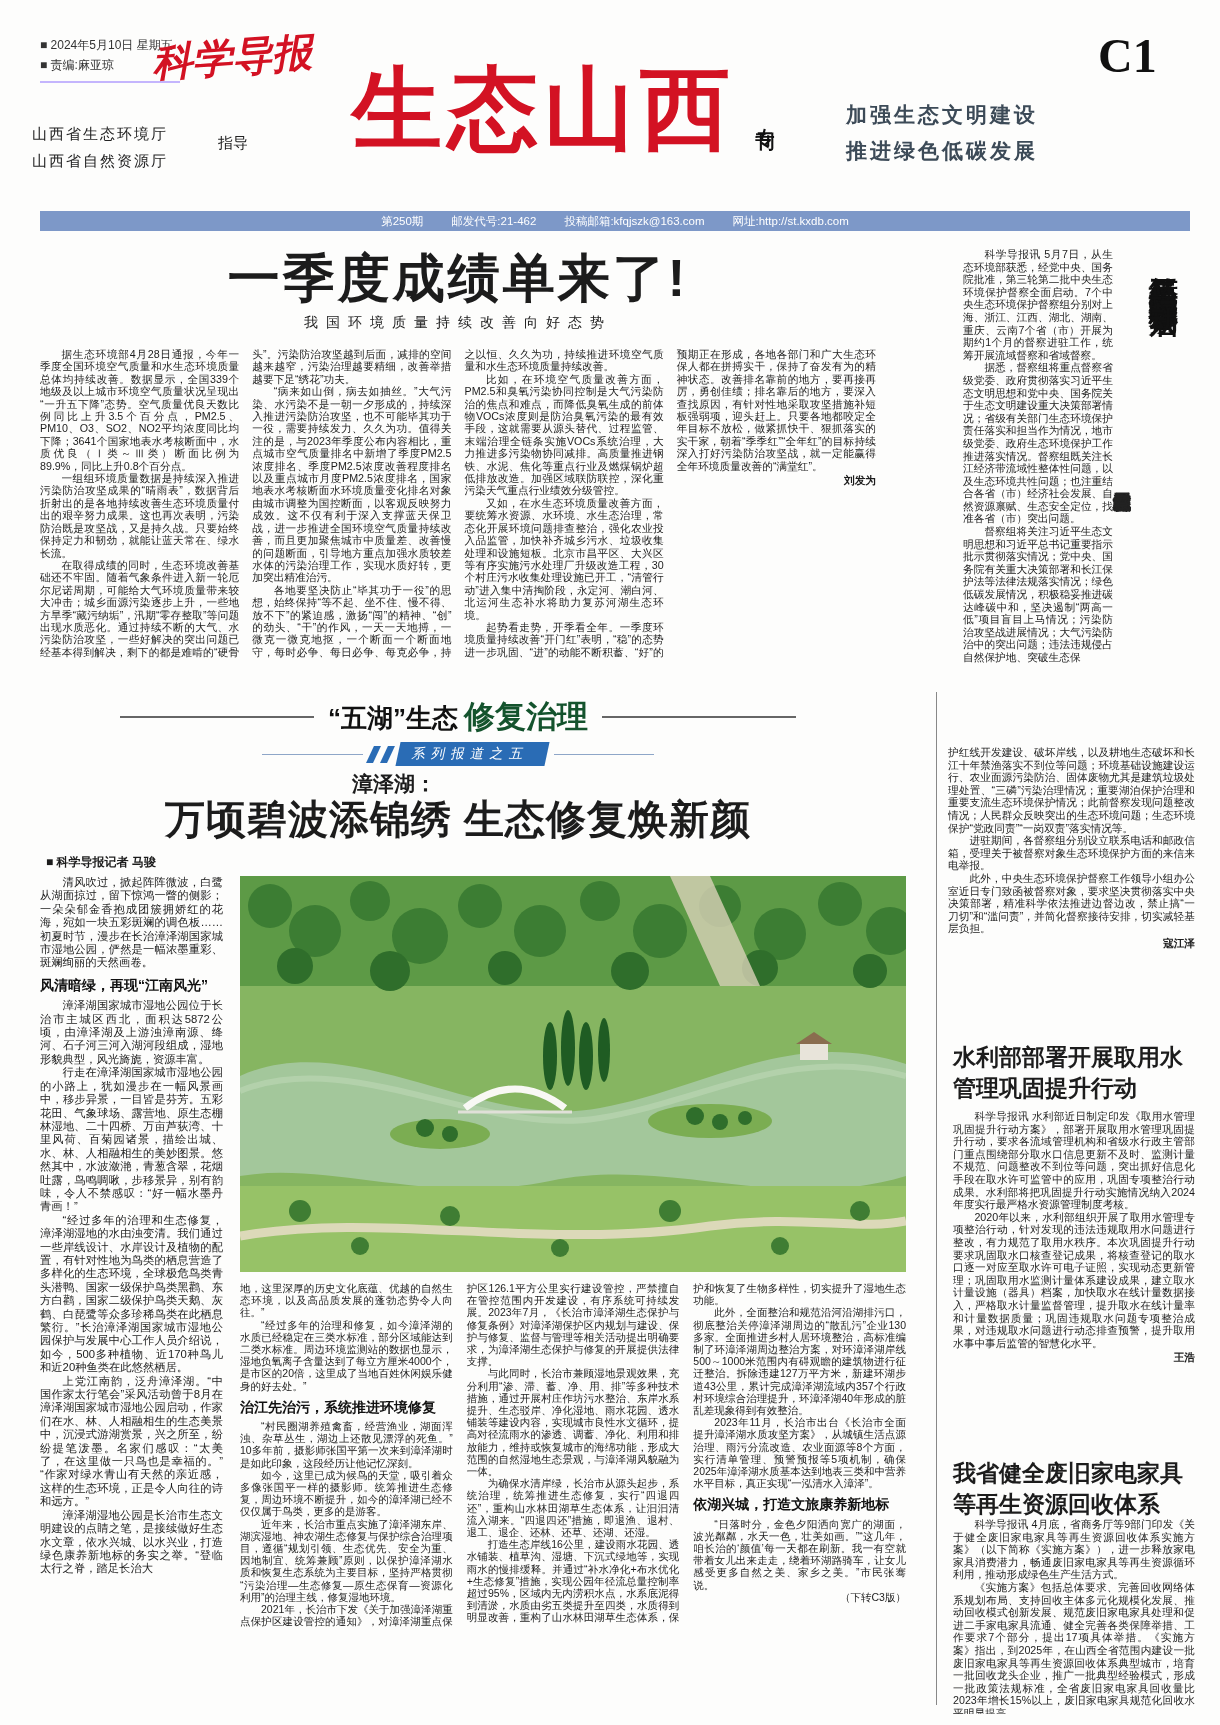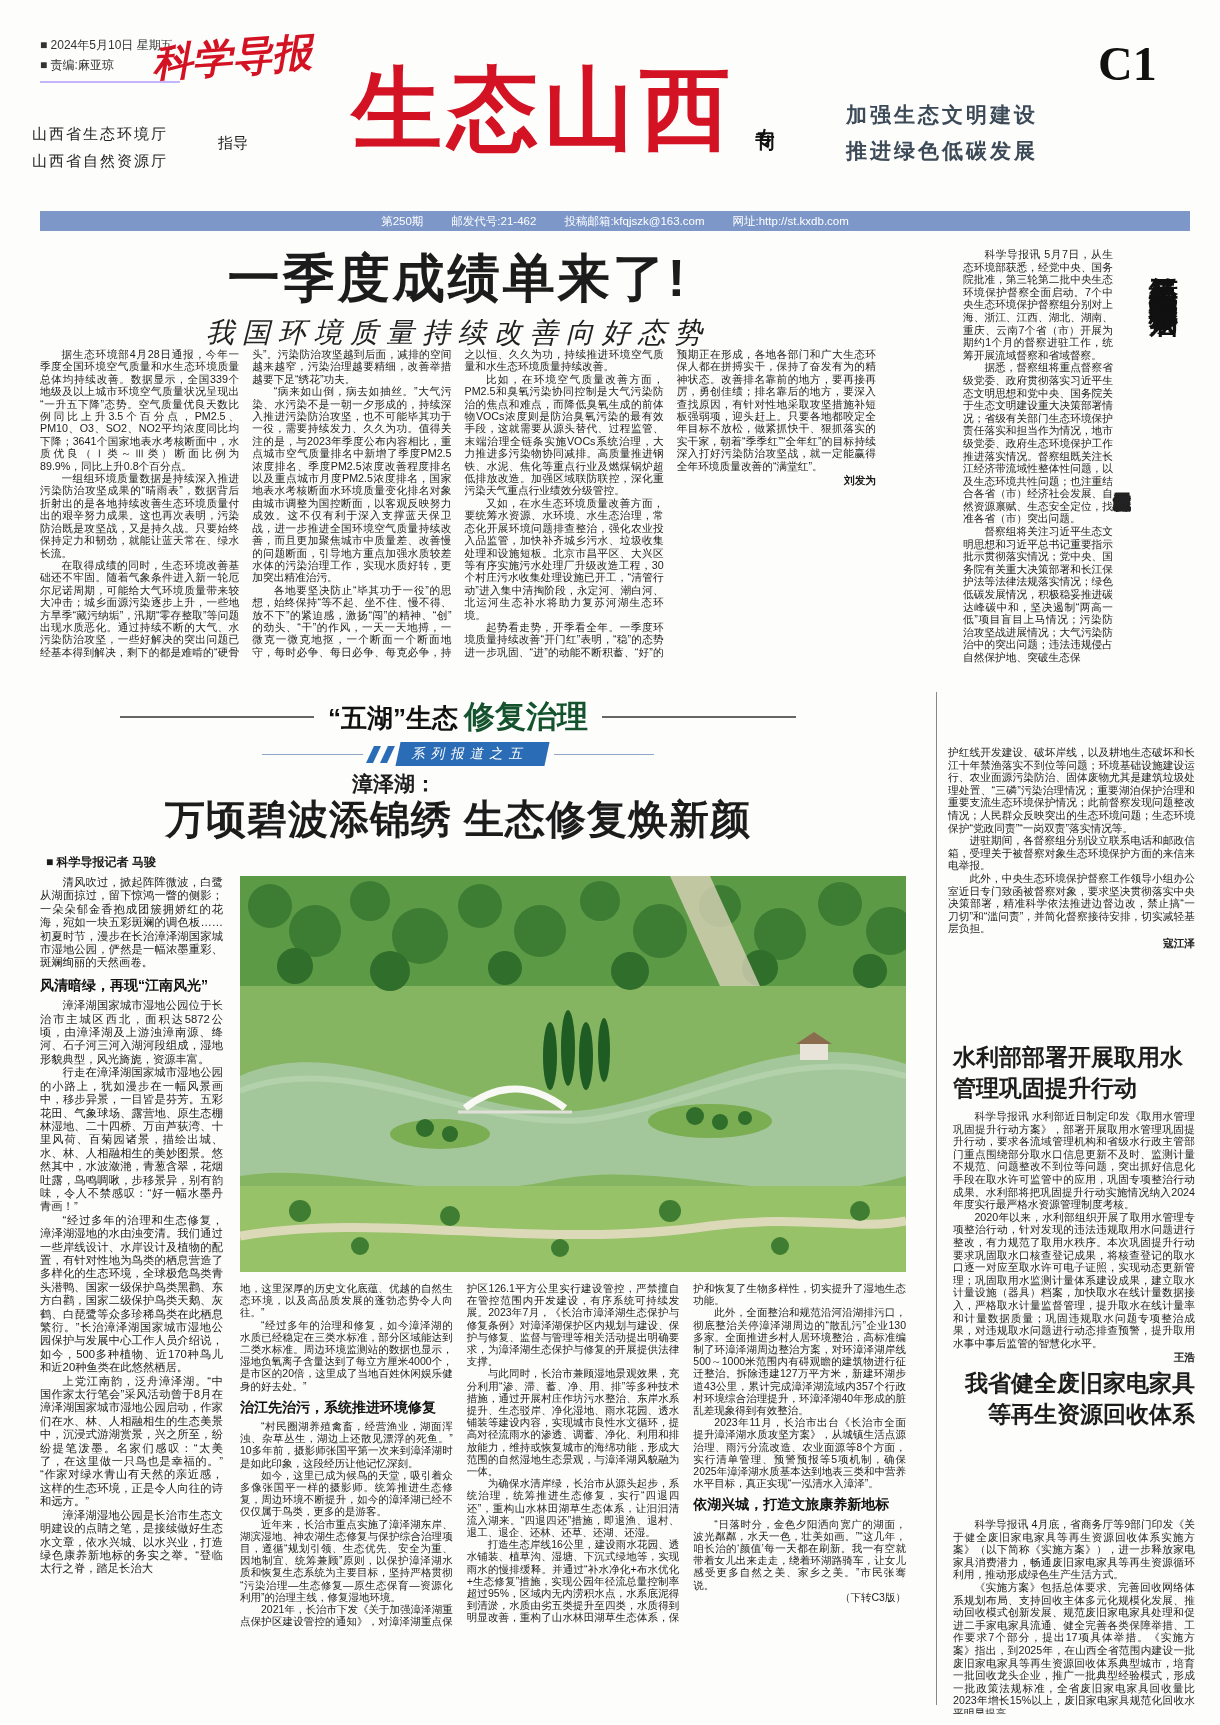--- a/index.html
+++ b/index.html
@@ -11,30 +11,30 @@
   .masthead{position:absolute;left:152px;top:30px;font-family:"Liberation Serif",serif;
             font-style:italic;font-weight:900;font-size:40px;color:#d31223;transform:rotate(-4deg);}
   .depts{position:absolute;left:32px;top:120px;font-size:15px;line-height:1.8;letter-spacing:2px;color:#222;}
   .guide{position:absolute;left:218px;top:134px;font-size:15px;color:#222;}
   .section-title{position:absolute;left:352px;top:60px;font-family:"Liberation Serif",serif;
                  font-weight:900;font-size:90px;color:#d31223;letter-spacing:6px;line-height:1.1;}
   .zhuankan{position:absolute;left:752px;top:112px;writing-mode:vertical-rl;font-size:19px;
             font-weight:700;letter-spacing:5px;color:#111;}
   .slogan{position:absolute;left:846px;top:98px;font-family:"Liberation Serif",serif;
           font-size:21px;color:#3c4a57;letter-spacing:3px;line-height:1.7;font-weight:600;}
-  .page-no{position:absolute;left:1098px;top:36px;font-family:"Liberation Serif",serif;
+  .page-no{position:absolute;left:1098px;top:28px;font-family:"Liberation Serif",serif;
            font-weight:900;font-size:48px;color:#111;}
   
   .infobar{position:absolute;left:40px;top:211px;width:1150px;height:20px;background:#7d98c8;
            color:#fff;font-size:11.5px;display:flex;align-items:center;justify-content:center;gap:28px;}
   
   .lead-title{position:absolute;left:40px;top:244px;width:836px;text-align:center;
               font-size:52px;font-weight:900;letter-spacing:3px;}
   .lead-sub{position:absolute;left:40px;top:314px;width:836px;text-align:center;
-            font-size:28px;letter-spacing:8px;color:#222;font-style:italic;}
+            font-size:14px;letter-spacing:8px;color:#222;}
   .lead-cols{position:absolute;left:40px;top:348px;width:836px;height:322px;
              columns:4;column-gap:13px;column-fill:auto;overflow:hidden;
              font-size:10.7px;line-height:12.4px;text-align:justify;}
   .para{margin:0;text-indent:2em;}
   .para.cont{text-indent:0;}
   .author-line{margin:2px 0 0;text-align:right;font-weight:700;}
   .end-note{margin:0;text-align:right;}
   
   .v-divider{position:absolute;left:936px;top:692px;width:1px;height:1013px;background:#888;}
   
@@ -45,21 +45,21 @@
   .v-title{position:absolute;left:1144px;top:254px;height:475px;writing-mode:vertical-rl;
            font-size:29px;font-weight:900;letter-spacing:2px;color:#111;}
   .v-sub{position:absolute;left:1110px;top:478px;height:265px;writing-mode:vertical-rl;
          font-size:18px;font-weight:700;color:#222;}
   
   .news-title{position:absolute;font-size:23px;font-weight:900;line-height:1.35;width:242px;left:953px;}
   .news-body{position:absolute;left:953px;width:242px;overflow:hidden;
              font-size:10.7px;line-height:12.6px;text-align:justify;}
   #water-title{top:1042px;}
   #water-body{top:1110px;height:326px;}
-  #recycle-title{top:1368px;text-align:right;}
+  #recycle-title{top:1458px;}
   #recycle-body{top:1518px;height:196px;}
   
   .feat-badge{position:absolute;left:120px;top:696px;width:676px;display:flex;align-items:center;gap:14px;}
   .bline{flex:1;border-top:2px solid #666;}
   .badge-text{white-space:nowrap;}
   .bk{font-size:26px;font-weight:900;color:#111;}
   .bb{font-size:31px;font-weight:900;color:#14532d;margin-left:6px;}
   .feat-banner-row{position:absolute;left:262px;top:742px;width:392px;display:flex;align-items:center;gap:7px;}
   .bline2{flex:1;border-top:1px solid #8ea6c8;}
   .slash{width:7px;height:17px;background:#2a6cb5;transform:skewX(-25deg);}

